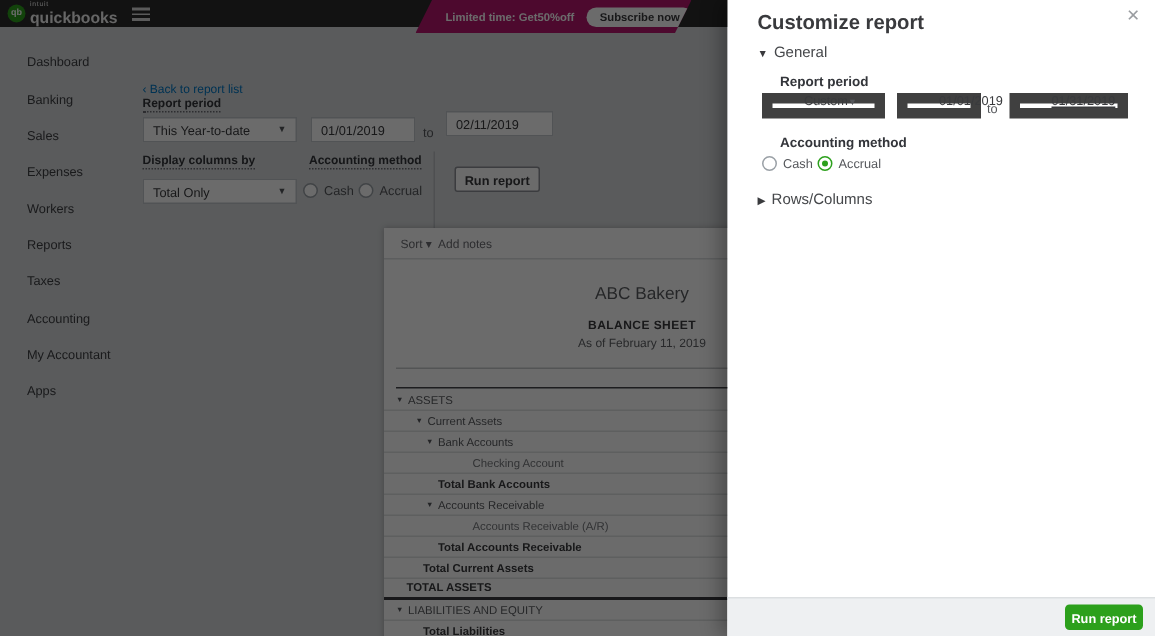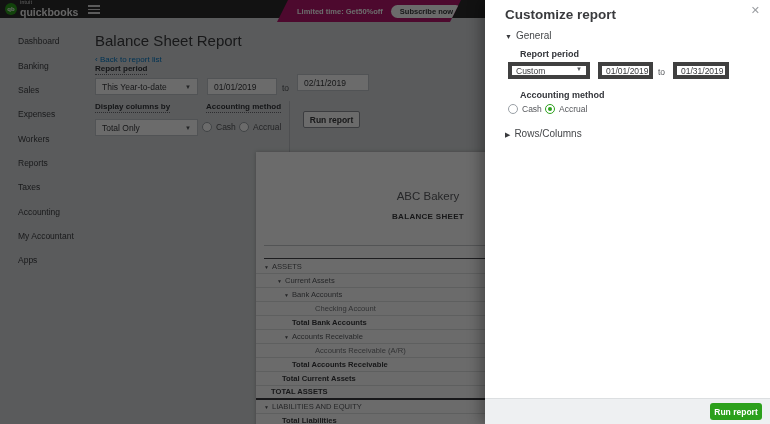--- a/index.html
+++ b/index.html
@@ -80,25 +80,25 @@
   .panel { position:absolute; left:485px; top:0; width:285px; height:424px; background:#fff; z-index:10; box-shadow:-5px 0 12px rgba(0,0,0,.3); }
   .panel-title { position:absolute; left:20px; top:7px; font-size:13.5px; color:#393a3d; }
   .close-x { position:absolute; right:10px; top:4px; font-size:11px; color:#9a9da1; cursor:pointer; }
   .sec-hdr { position:absolute; font-size:10px; color:#45474a; cursor:pointer; }
   .sec-hdr .tri { font-size:7px; margin-right:4px; color:#393a3d; }
   .sec-general { left:20px; top:30px; }
   .sec-rowscols { left:20px; top:128px; }
   .p-lbl { position:absolute; font-size:9px; font-weight:bold; color:#33353a; }
   .p-lbl-period { left:35px; top:49px; }
   .p-lbl-method { left:35px; top:90px; }
-  .p-field { position:absolute; height:17px; background:#fff; border:4px solid #404040; font-size:8.5px; color:#393a3d; display:flex; align-items:flex-start; padding:0 4px; }
+  .p-field { position:absolute; height:17px; background:#fff; border:7px solid #404040; font-size:8.5px; color:#393a3d; display:flex; align-items:flex-end; padding:0 21px; }
   .p-select { left:23px; top:62px; width:82px; justify-content:space-between; cursor:pointer; }
   .p-date1 { left:113px; top:62px; width:55px; }
   .p-to { position:absolute; left:173px; top:67px; font-size:8.5px; color:#55575b; }
-  .p-date2 { left:188px; top:62px; width:56px; }
+  .p-date2 { left:188px; top:62px; width:79px;text-decoration:underline; }
   .p-r-cash { left:23px; top:104px; }
   .p-r-accrual { left:60px; top:104px; }
   .panel-footer { position:absolute; left:0; bottom:0; width:285px; height:26px; background:#eef0f2; border-top:1px solid #dcdfe1; }
   .run-btn { position:absolute; right:8px; top:4px; width:52px; height:17px; background:#2ca01c; border:none; border-radius:3px; color:#fff; font-size:8.5px; font-weight:bold; cursor:pointer; }
 </style>
 </head>
 <body>
 
 <div class="stage">
 
@@ -127,21 +127,20 @@
     <div class="nav-item" style="top:91px">Expenses</div>
     <div class="nav-item" style="top:116px">Workers</div>
     <div class="nav-item" style="top:140px">Reports</div>
     <div class="nav-item" style="top:164px">Taxes</div>
     <div class="nav-item" style="top:189px">Accounting</div>
     <div class="nav-item" style="top:213px">My Accountant</div>
     <div class="nav-item" style="top:237px">Apps</div>
   </nav>
 
   <main class="content">
-    <h1 class="page-title">Balance Sheet Report</h1>
     <a class="back-link"><span>‹</span> <span>Back to report list</span></a>
     <span class="lbl lbl-report-period">Report period</span>
 
     <div class="field select f-period">
       <span>This Year-to-date</span>
         <span class="caret">▼</span>
     </div>
     <div class="field f-date1">01/01/2019</div>
     <span class="to1">to</span>
     <div class="field f-date2">02/11/2019</div>
@@ -159,22 +158,27 @@
       <span class="radio-lbl">Cash</span>
     </div>
     <div class="radio-row r-accrual">
       <span class="radio"></span>
       <span class="radio-lbl">Accrual</span>
     </div>
     <div class="vdiv"></div>
     <button class="run-btn-main">Run report</button>
 
     <section class="paper">
+      <div class="paper-toolbar">
+        <span class="sort-ctl">Sort ▾</span>
+        <span class="addnotes-ctl">Add notes</span>
+      </div>
       <div class="company">ABC Bakery</div>
       <div class="rpt-title">BALANCE SHEET</div>
+      <div class="rpt-sub">As of February 11, 2019</div>
       <div class="rule-light"></div>
       <div class="rule-dark"></div>
       <div class="rows">
         <div class="rrow ind0">
             <span class="tri">▼</span>
             <span>ASSETS</span>
           </div>
         <div class="rrow ind1">
             <span class="tri">▼</span>
             <span>Current Assets</span>

